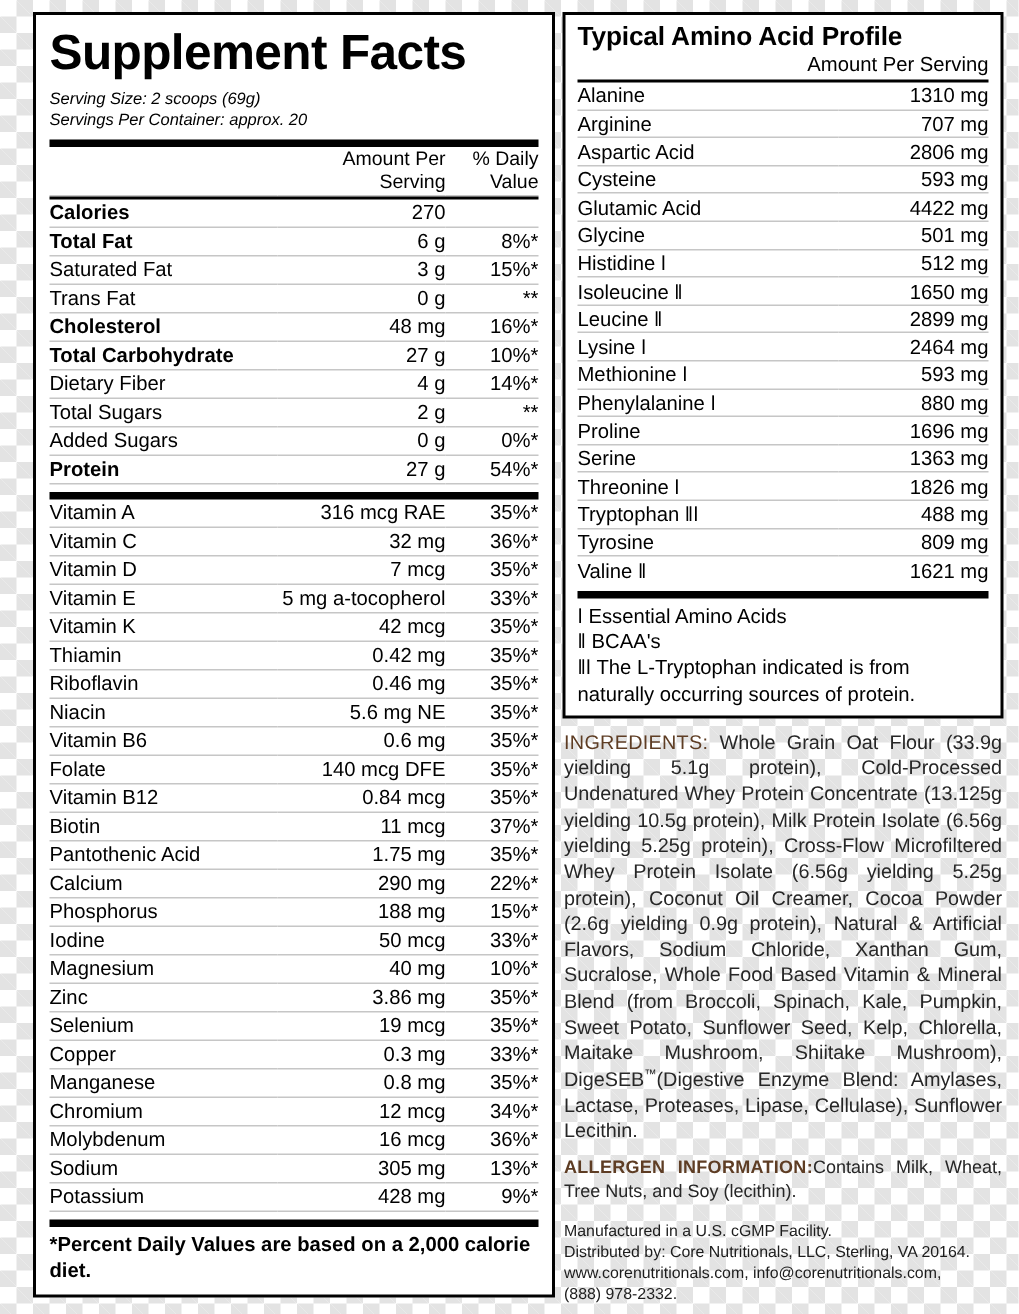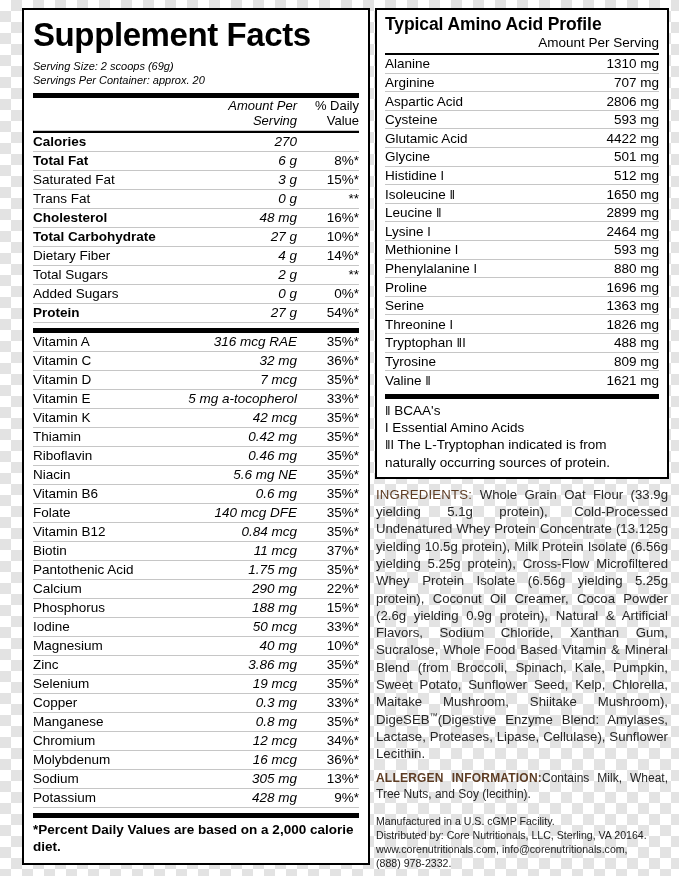--- a/index.html
+++ b/index.html
@@ -67,21 +67,21 @@
     border-collapse: collapse;
     font-size: 13.5px;
     color: #000;
   }
   table.nf td {
     padding: 1.5px 0 1.5px 0;
     vertical-align: baseline;
     border-bottom: 1px solid #c6c6c6;
   }
   td.c-name { text-align: left; }
-  td.c-amt  { text-align: right; width: 112px; padding-right: 4px; font-style: italic; }
+  td.c-amt  { text-align: right; width: 112px; padding-right: 4px; }
   td.c-dv   { text-align: right; width: 62px; }
   .bold { font-weight: bold; }
   .ind1 { padding-left: 16px; }
   .ind2 { padding-left: 30px; }
 
   .hdr-row td {
     font-size: 13px;
     line-height: 1.12;
     padding-bottom: 2px;
     border-bottom: none;
@@ -487,22 +487,22 @@
             <tr>
               <td class="a-name"><span>Valine</span> <span>ǁ</span></td>
               <td class="a-val">1621 mg</td>
             </tr>
           </tbody>
       </table>
 
       <div class="rule-thick"></div>
 
       <div class="aa-legend" id="amino-legend">
+          <div><span>ǀ</span> <span>Essential Amino Acids</span></div>
           <div><span>ǁ</span> <span>BCAA's</span></div>
-          <div><span>ǀ</span> <span>Essential Amino Acids</span></div>
           <div><span>ǁǀ</span> <span>The L-Tryptophan indicated is from naturally occurring sources of protein.</span></div>
         </div>
     </div>
 
     <div class="ing-block">
       <span class="ing-head">INGREDIENTS:</span>
       <span>Whole Grain Oat Flour (33.9g yielding 5.1g protein), Cold-Processed Undenatured Whey Protein Concentrate (13.125g yielding 10.5g protein), Milk Protein Isolate (6.56g yielding 5.25g protein), Cross-Flow Microfiltered Whey Protein Isolate (6.56g yielding 5.25g protein), Coconut Oil Creamer, Cocoa Powder (2.6g yielding 0.9g protein), Natural &amp; Artificial Flavors, Sodium Chloride, Xanthan Gum, Sucralose, Whole Food Based Vitamin &amp; Mineral Blend (from Broccoli, Spinach, Kale, Pumpkin, Sweet Potato, Sunflower Seed, Kelp, Chlorella, Maitake Mushroom, Shiitake Mushroom), DigeSEB</span><span class="sup">™</span><span>(Digestive Enzyme Blend: Amylases, Lactase, Proteases, Lipase, Cellulase), Sunflower Lecithin.</span>
     </div>
 
     <div class="alg-block">

